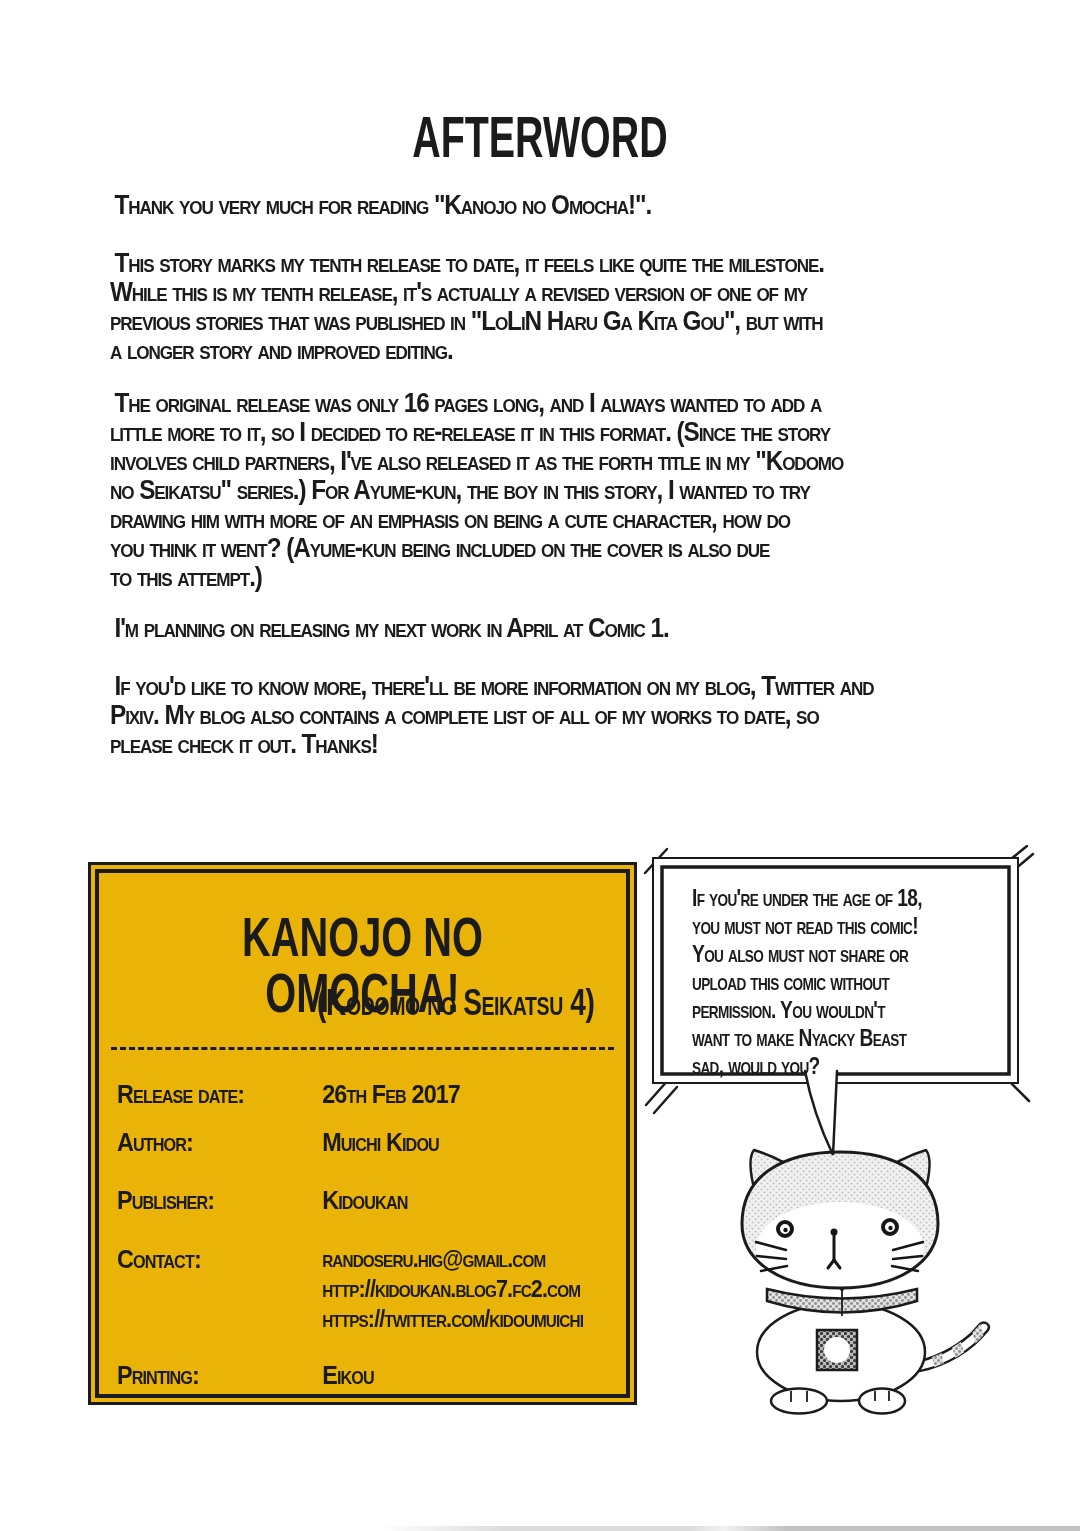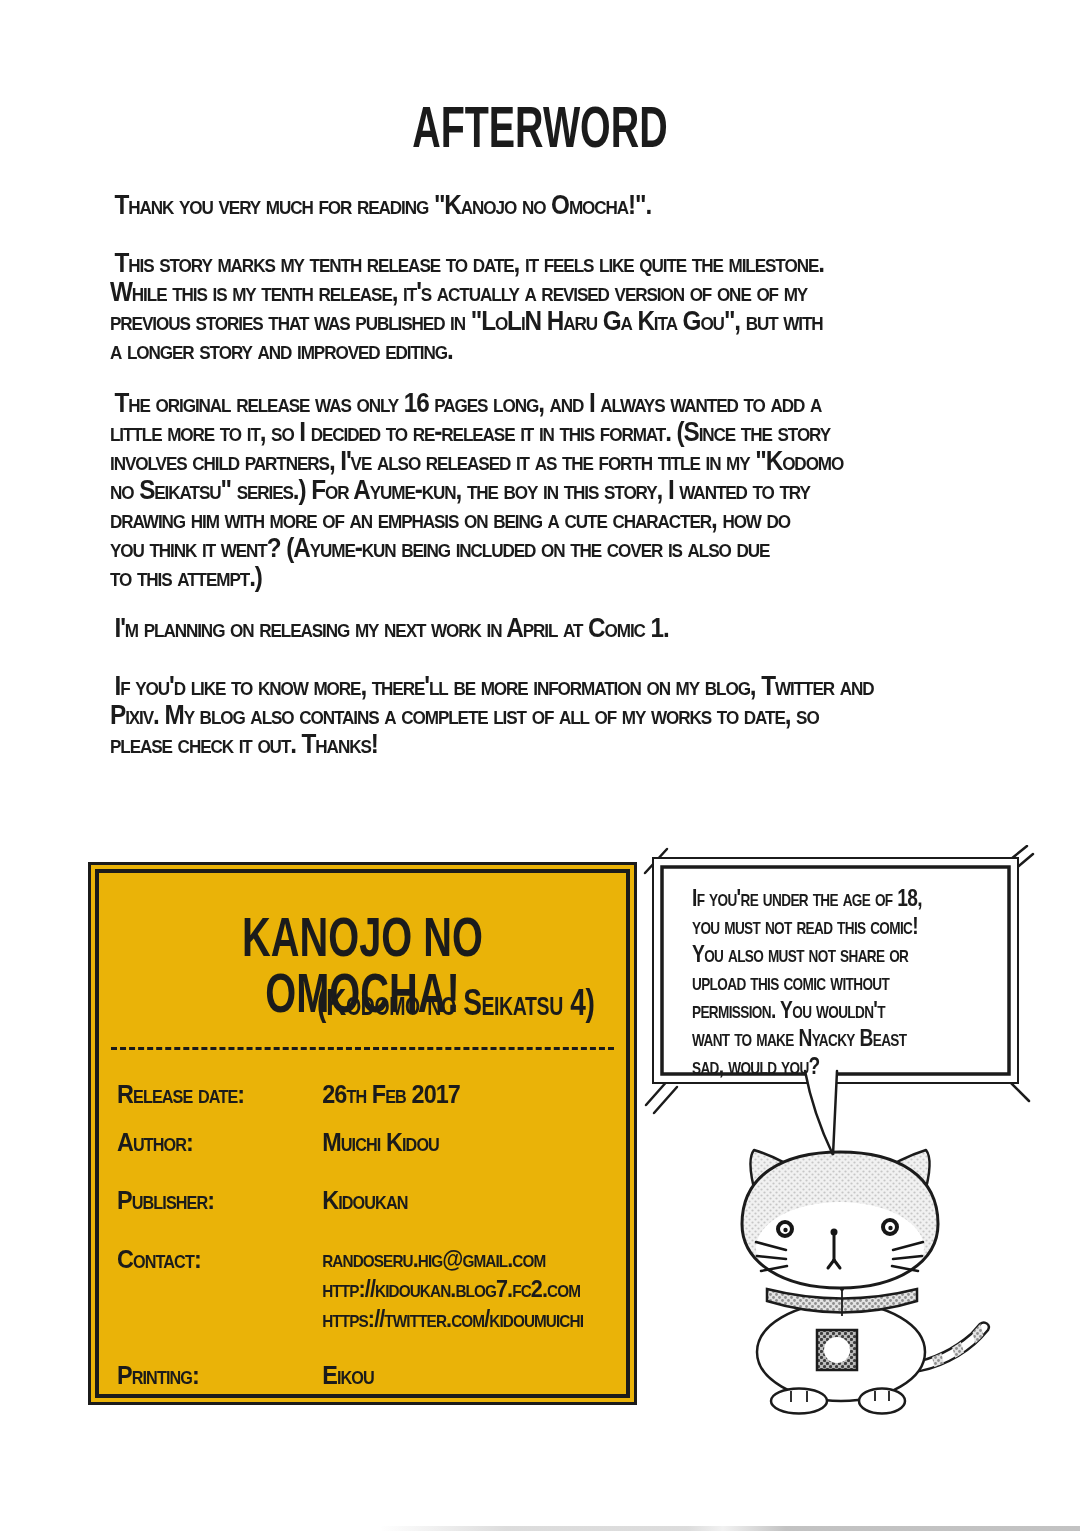--- a/index.html
+++ b/index.html
@@ -6,21 +6,21 @@
   #page {
     position:relative; width:1080px; height:1531px; margin:0 auto;
     background:#ffffff; overflow:hidden; color:#1b1b1b;
     font-family:"Liberation Sans", sans-serif; font-weight:700;
   }
   .sc { font-variant:small-caps; }
   .pre { white-space:pre-line; }
 
   
   .page-title {
-    position:absolute; top:98px; left:0; right:0; text-align:center;
+    position:absolute; top:108px; left:0; right:0; text-align:center;
     font-size:58px; line-height:58px;
   }
   .page-title .squeeze { display:inline-block; transform:scaleX(0.68); transform-origin:50% 50%; letter-spacing:0; }
   .para {
     position:absolute; left:110px; width:1070px;
     font-size:27px; line-height:29px; letter-spacing:-1.2px;
     transform:scaleX(0.9); transform-origin:0 0; text-indent:5px;
   }
   .p1{top:191px;} .p2{top:249px;} .p3{top:389px;} .p4{top:614px;} .p5{top:672px;}
 

